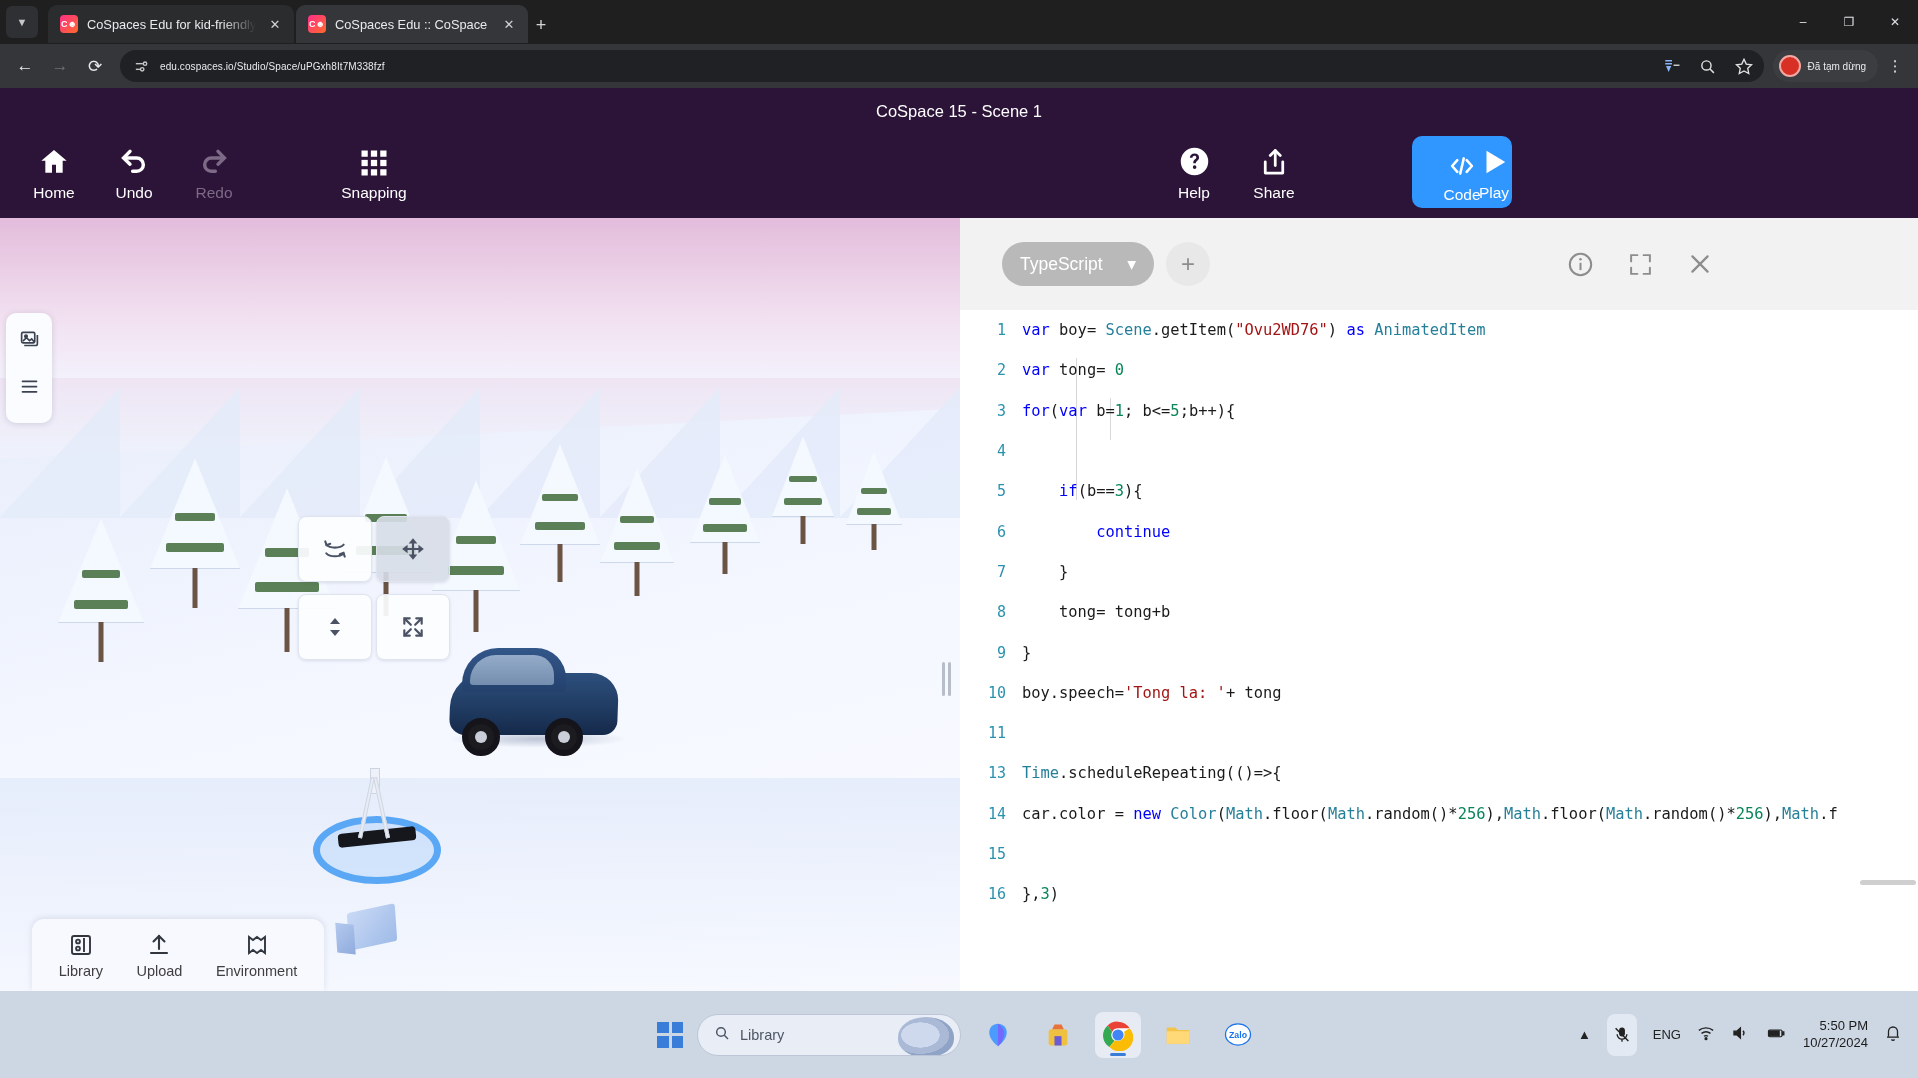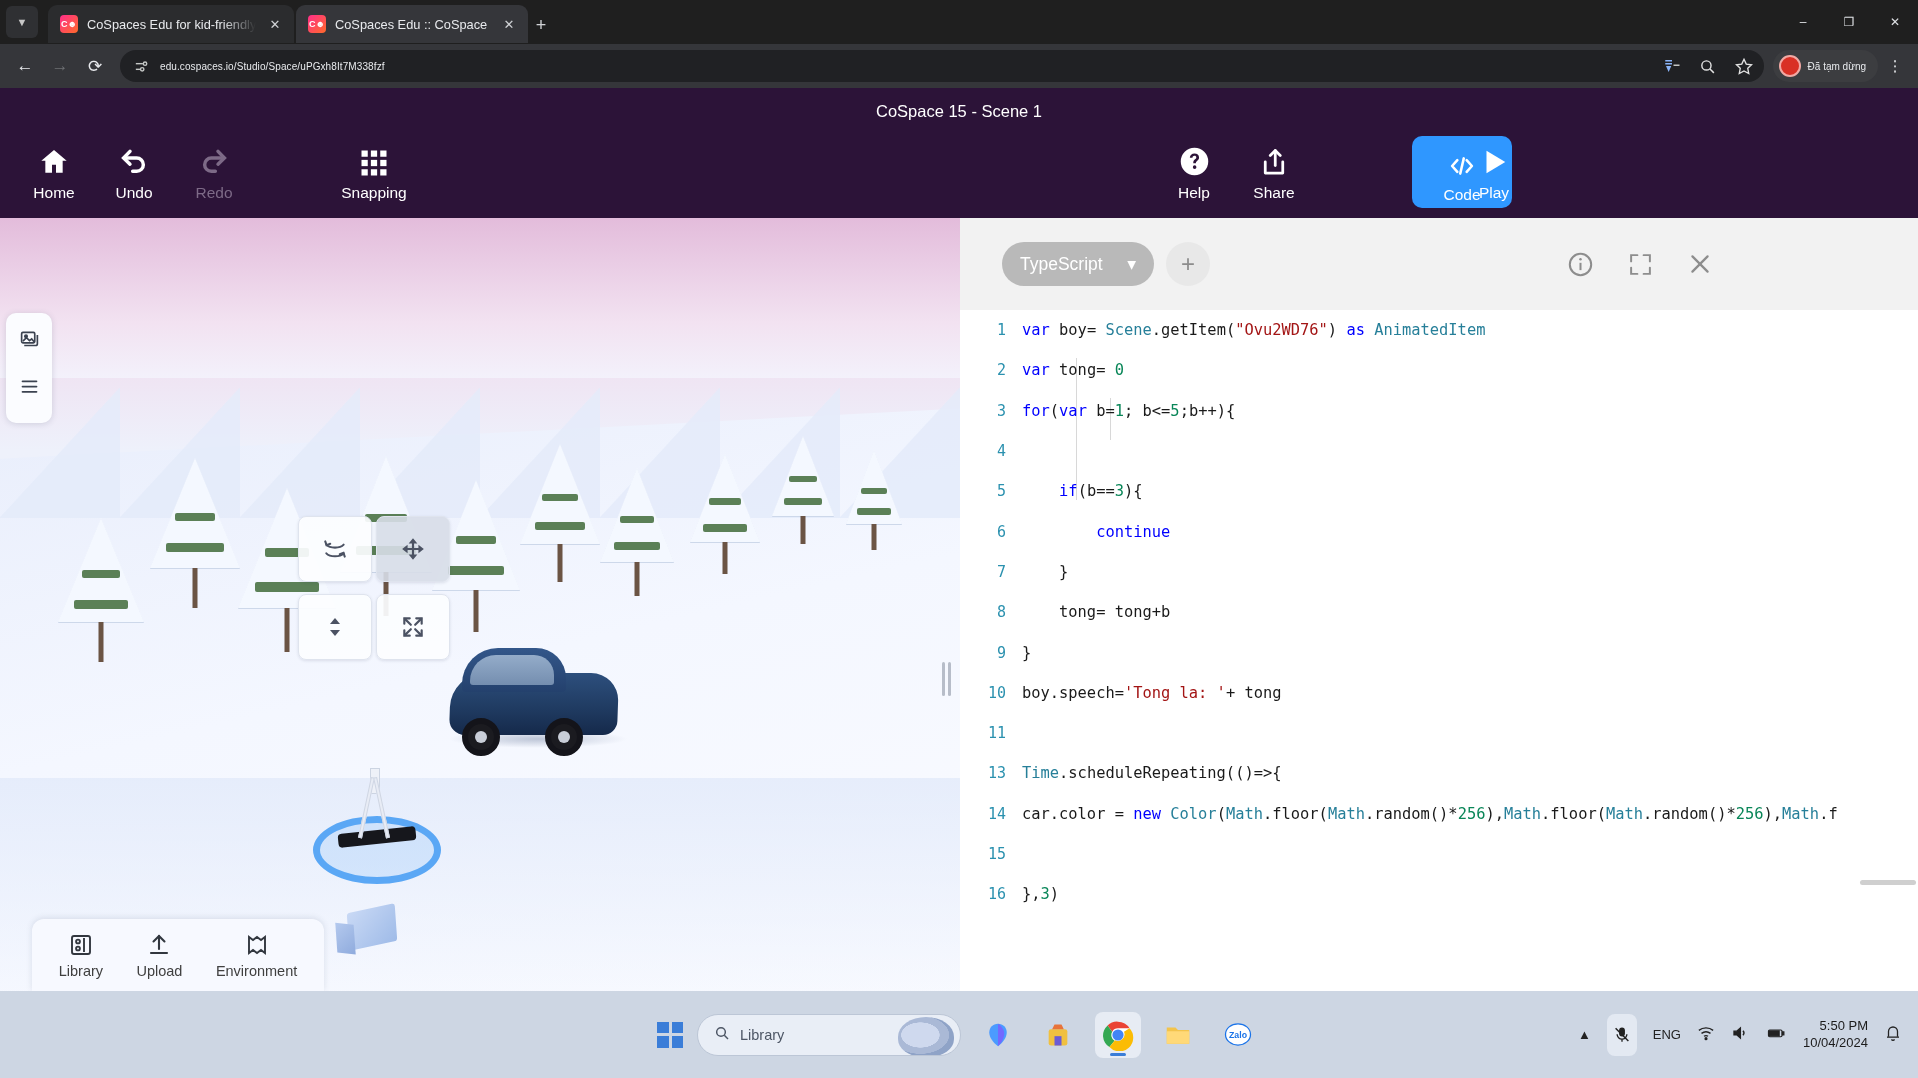--- a/index.html
+++ b/index.html
@@ -836,21 +836,21 @@
       </span>
       <span>
         <svg width="22" height="18" viewBox="0 0 24 24" fill="none" stroke="#222" stroke-width="1.6">
             <rect x="2" y="8" width="18" height="9" rx="1.6"></rect>
             <rect x="3.2" y="9.2" width="13" height="6.6" fill="#222"></rect>
             <rect x="20.5" y="10.5" width="2" height="4" fill="#222"></rect>
           </svg>
       </span>
       <span class="clock">
         <div>5:50 PM</div>
-        <div>10/04/2024</div>
+        <div>10/27/2024</div>
       </span>
       <span>
         <svg width="18" height="18" viewBox="0 0 24 24" fill="none" stroke="#222" stroke-width="1.7">
             <path d="M6 17V10a6 6 0 0 1 12 0v7"></path>
             <line x1="4" y1="17.5" x2="20" y2="17.5"></line>
             <path d="M10 20.5a2.2 2.2 0 0 0 4 0"></path>
           </svg>
       </span>
     </div>
   </div>

